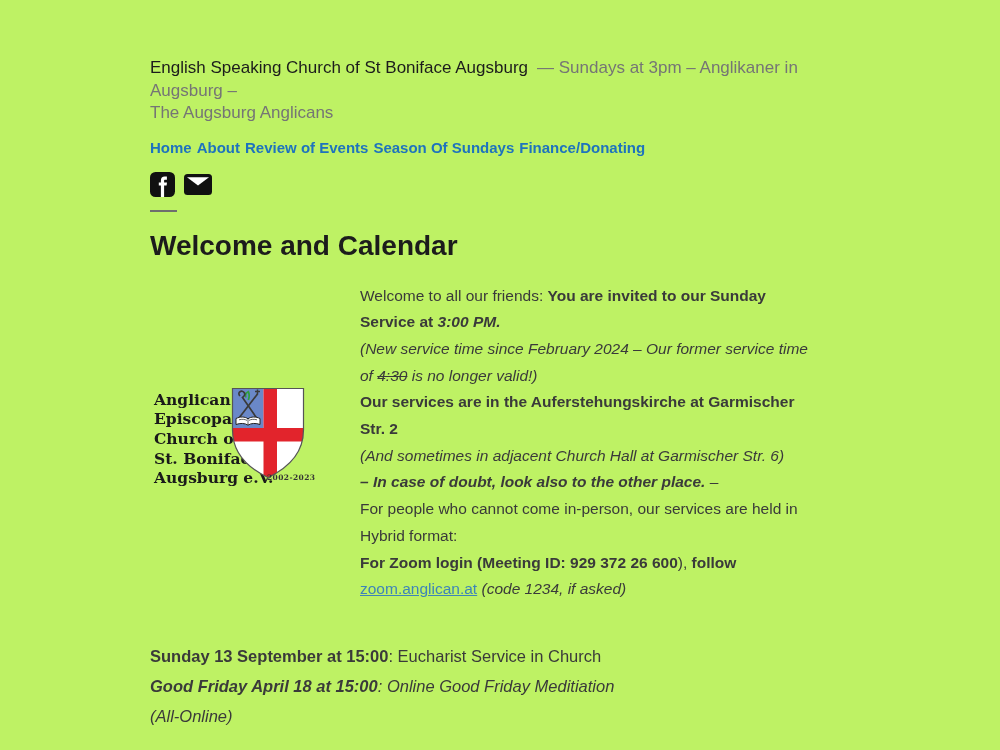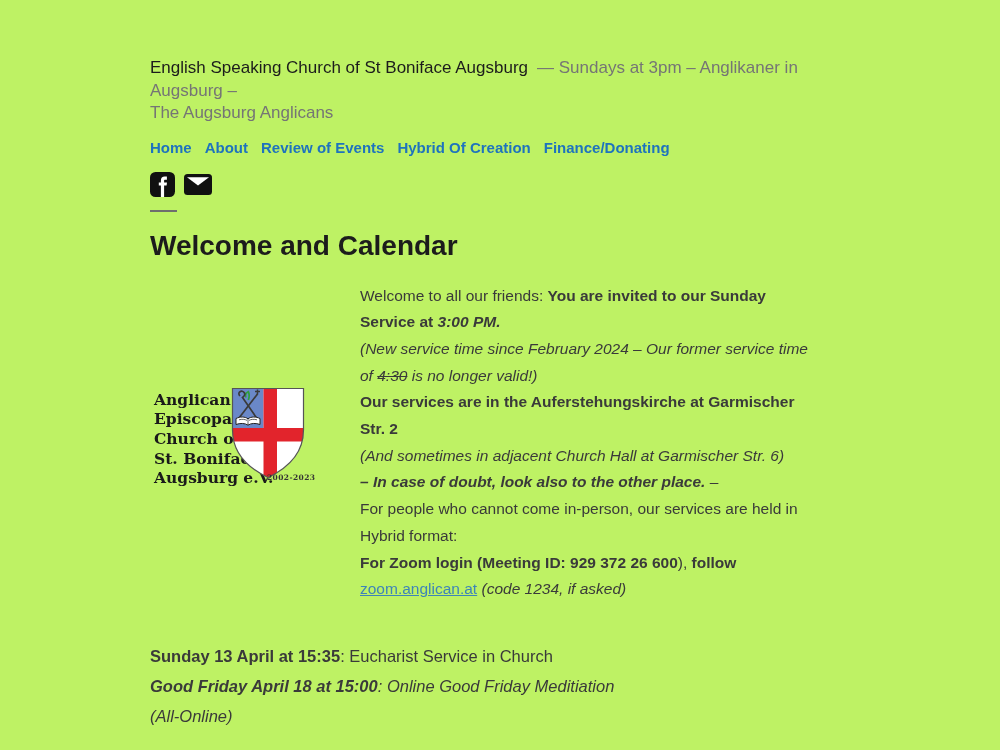--- a/index.html
+++ b/index.html
@@ -6,21 +6,21 @@
   #screen{position:relative;width:1000px;height:750px;overflow:hidden;background:#bef264;
           font-family:"Liberation Sans","DejaVu Sans",sans-serif;color:#3a3a3a;}
   .container{position:absolute;left:150px;top:0;width:708px;}
 
   
   .site-title-block{margin:57px 0 0 0;font-size:17px;line-height:22.5px;}
   .site-title{color:#1c1c1c;text-decoration:none;cursor:pointer;}
   .tagline{color:#757575;}
   .tagline-first{margin-left:9px;}
 
-  .main-nav{margin-top:14px;display:flex;gap:13px;font-size:15px;font-weight:700;line-height:17px;}
+  .main-nav{margin-top:14px;display:flex;gap:5px;font-size:15px;font-weight:700;line-height:17px;}
   .main-nav a{color:#1e73be;text-decoration:none;cursor:pointer;}
 
   .social-row{margin-top:16px;display:flex;align-items:center;gap:9px;height:25px;}
   .social-row a{display:inline-flex;cursor:pointer;}
 
   .header-divider{margin-top:13px;width:27px;height:2px;background:#6e6e6e;}
 
   h1.page-title{margin:19px 0 0 0;font-size:28px;line-height:30px;font-weight:700;color:#1c1c1c;}
 
   
@@ -53,21 +53,21 @@
     <header>
       <p class="site-title-block">
         <a class="site-title">English Speaking Church of St Boniface Augsburg</a><span class="tagline tagline-first">—  Sundays at 3pm – Anglikaner in Augsburg –</span><br>
         <span class="tagline">The Augsburg Anglicans</span>
       </p>
 
       <nav class="main-nav">
         <a href="#">Home</a>
         <a href="#">About</a>
         <a href="#">Review of Events</a>
-        <a href="#">Hybrid Of Creation</a>
+        <a href="#">Season Of Sundays</a>
         <a href="#">Finance/Donating</a>
       </nav>
 
       <div class="social-row">
         <a href="#">
           <svg width="25" height="25" viewBox="0 0 25 25">
             <rect x="0" y="0" width="25" height="25" rx="5.5" fill="#111111"></rect>
             <path d="M16.9 4.6h-2.2c-2.5 0-3.8 1.4-3.8 3.8v2.1H8.8v3h2.1V25h3.2V13.5h2.5l.4-3h-2.9V8.8c0-.7.3-1 1-1h1.8V4.6z" fill="#ffffff"></path>
           </svg>
         </a>
@@ -116,19 +116,19 @@
           </g>
           <path d="M2.5 2.5 H73.5 V44 C73.5 66 60 81 38 91.5 C16 81 2.5 66 2.5 44 Z" fill="none" stroke="#555555" stroke-width="1.2"></path>
         </svg>
         <span class="crest-years">2002-2023</span>
       </div>
 
       <div class="welcome-text"><span>Welcome to all our friends: </span><span class="seg-b">You are invited to our Sunday</span><br><span class="seg-b">Service at </span><span class="seg-b seg-i">3:00 PM.</span><br><span class="seg-i">(New service time since February 2024 – Our former service time</span><br><span class="seg-i">of </span><span class="seg-i seg-s">4:30</span><span class="seg-i"> is no longer valid!)</span><br><span class="seg-b">Our services are in the Auferstehungskirche at Garmischer</span><br><span class="seg-b">Str. 2</span><br><span class="seg-i">(And sometimes in adjacent Church Hall at Garmischer Str. 6)</span><br><span class="seg-b seg-i">– In case of doubt, look also to the other place.</span><span> –</span><br><span>For people who cannot come in-person, our services are held in</span><br><span>Hybrid format:</span><br><span class="seg-b">For Zoom login (Meeting ID: 929 372 26 600</span><span>), </span><span class="seg-b">follow</span><br><a class="seg-a" href="#">zoom.anglican.at</a><span> </span><span class="seg-i">(code 1234, if asked)</span></div>
     </div>
 
     <div class="events-section">
-      <p><span class="seg-b">Sunday 13 April at 15:35</span><span>: Eucharist Service in Church</span></p>
+      <p><span class="seg-b">Sunday 13 September at 15:00</span><span>: Eucharist Service in Church</span></p>
       <p><span class="seg-b seg-i">Good Friday April 18 at 15:00</span><span class="seg-i">: Online Good Friday Meditiation</span><br><span class="seg-i">(All-Online)</span></p>
 
     </div>
 
   </div>
 </div>
 
 </body></html>

